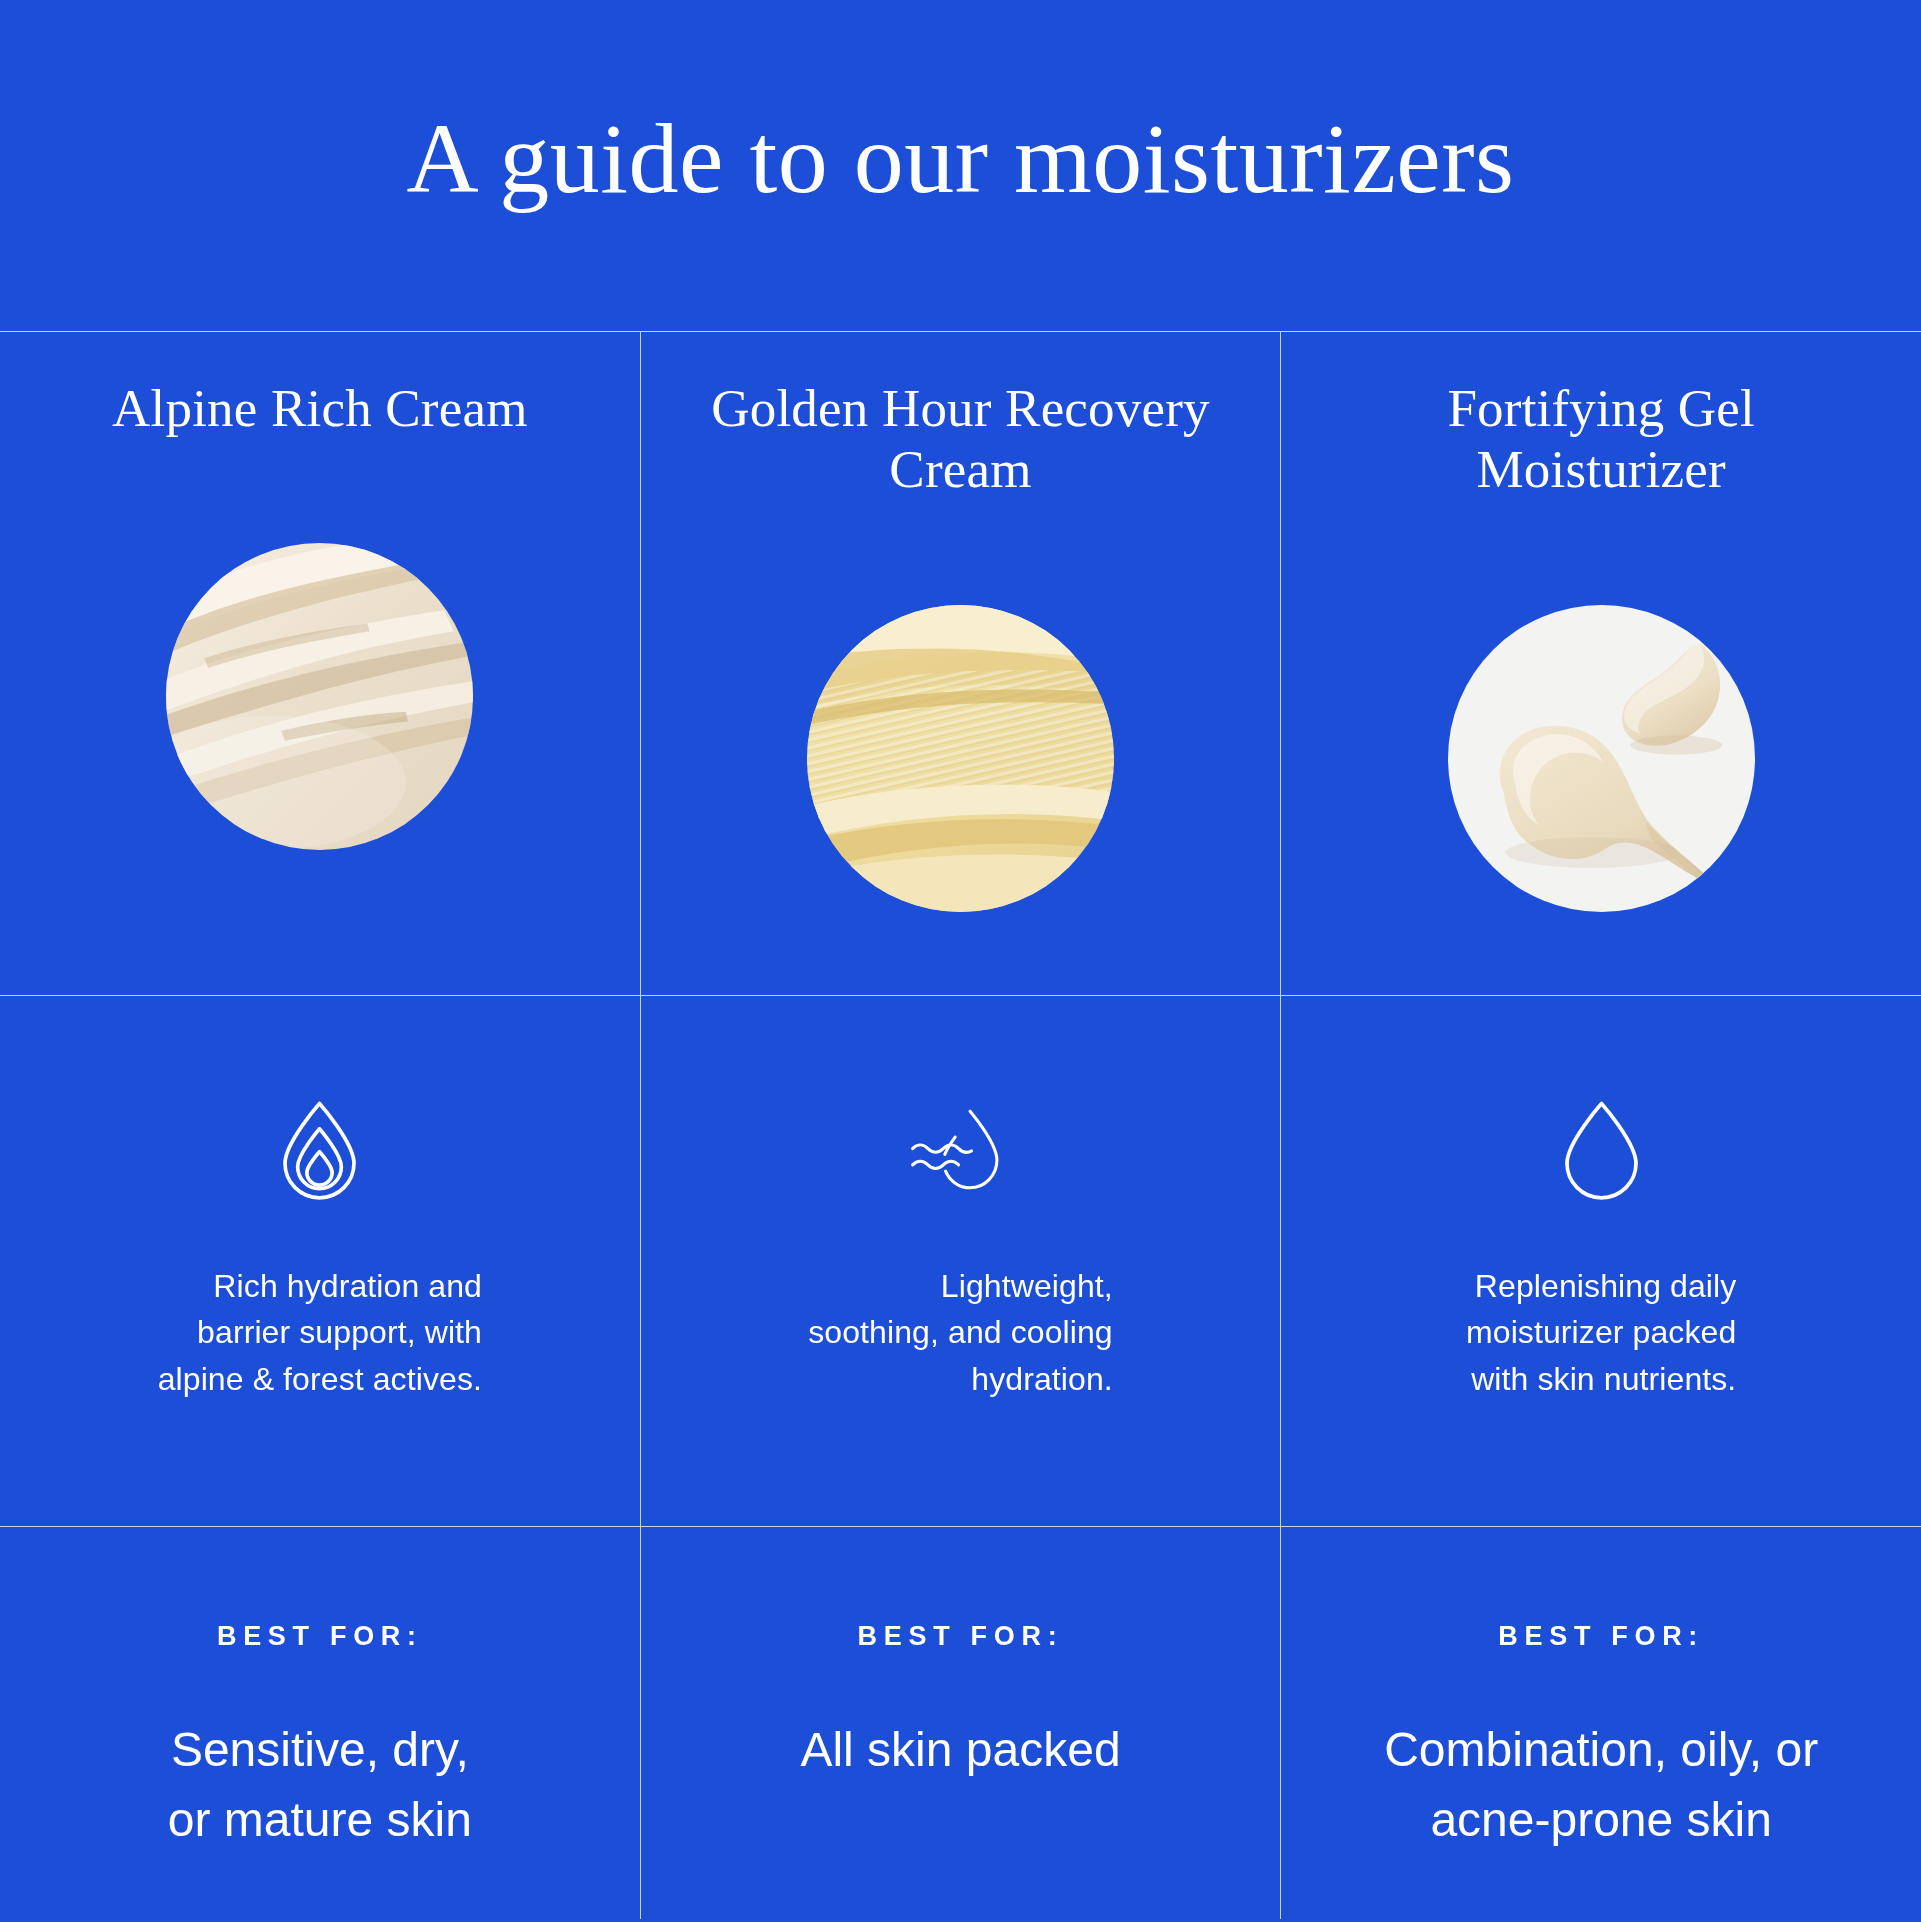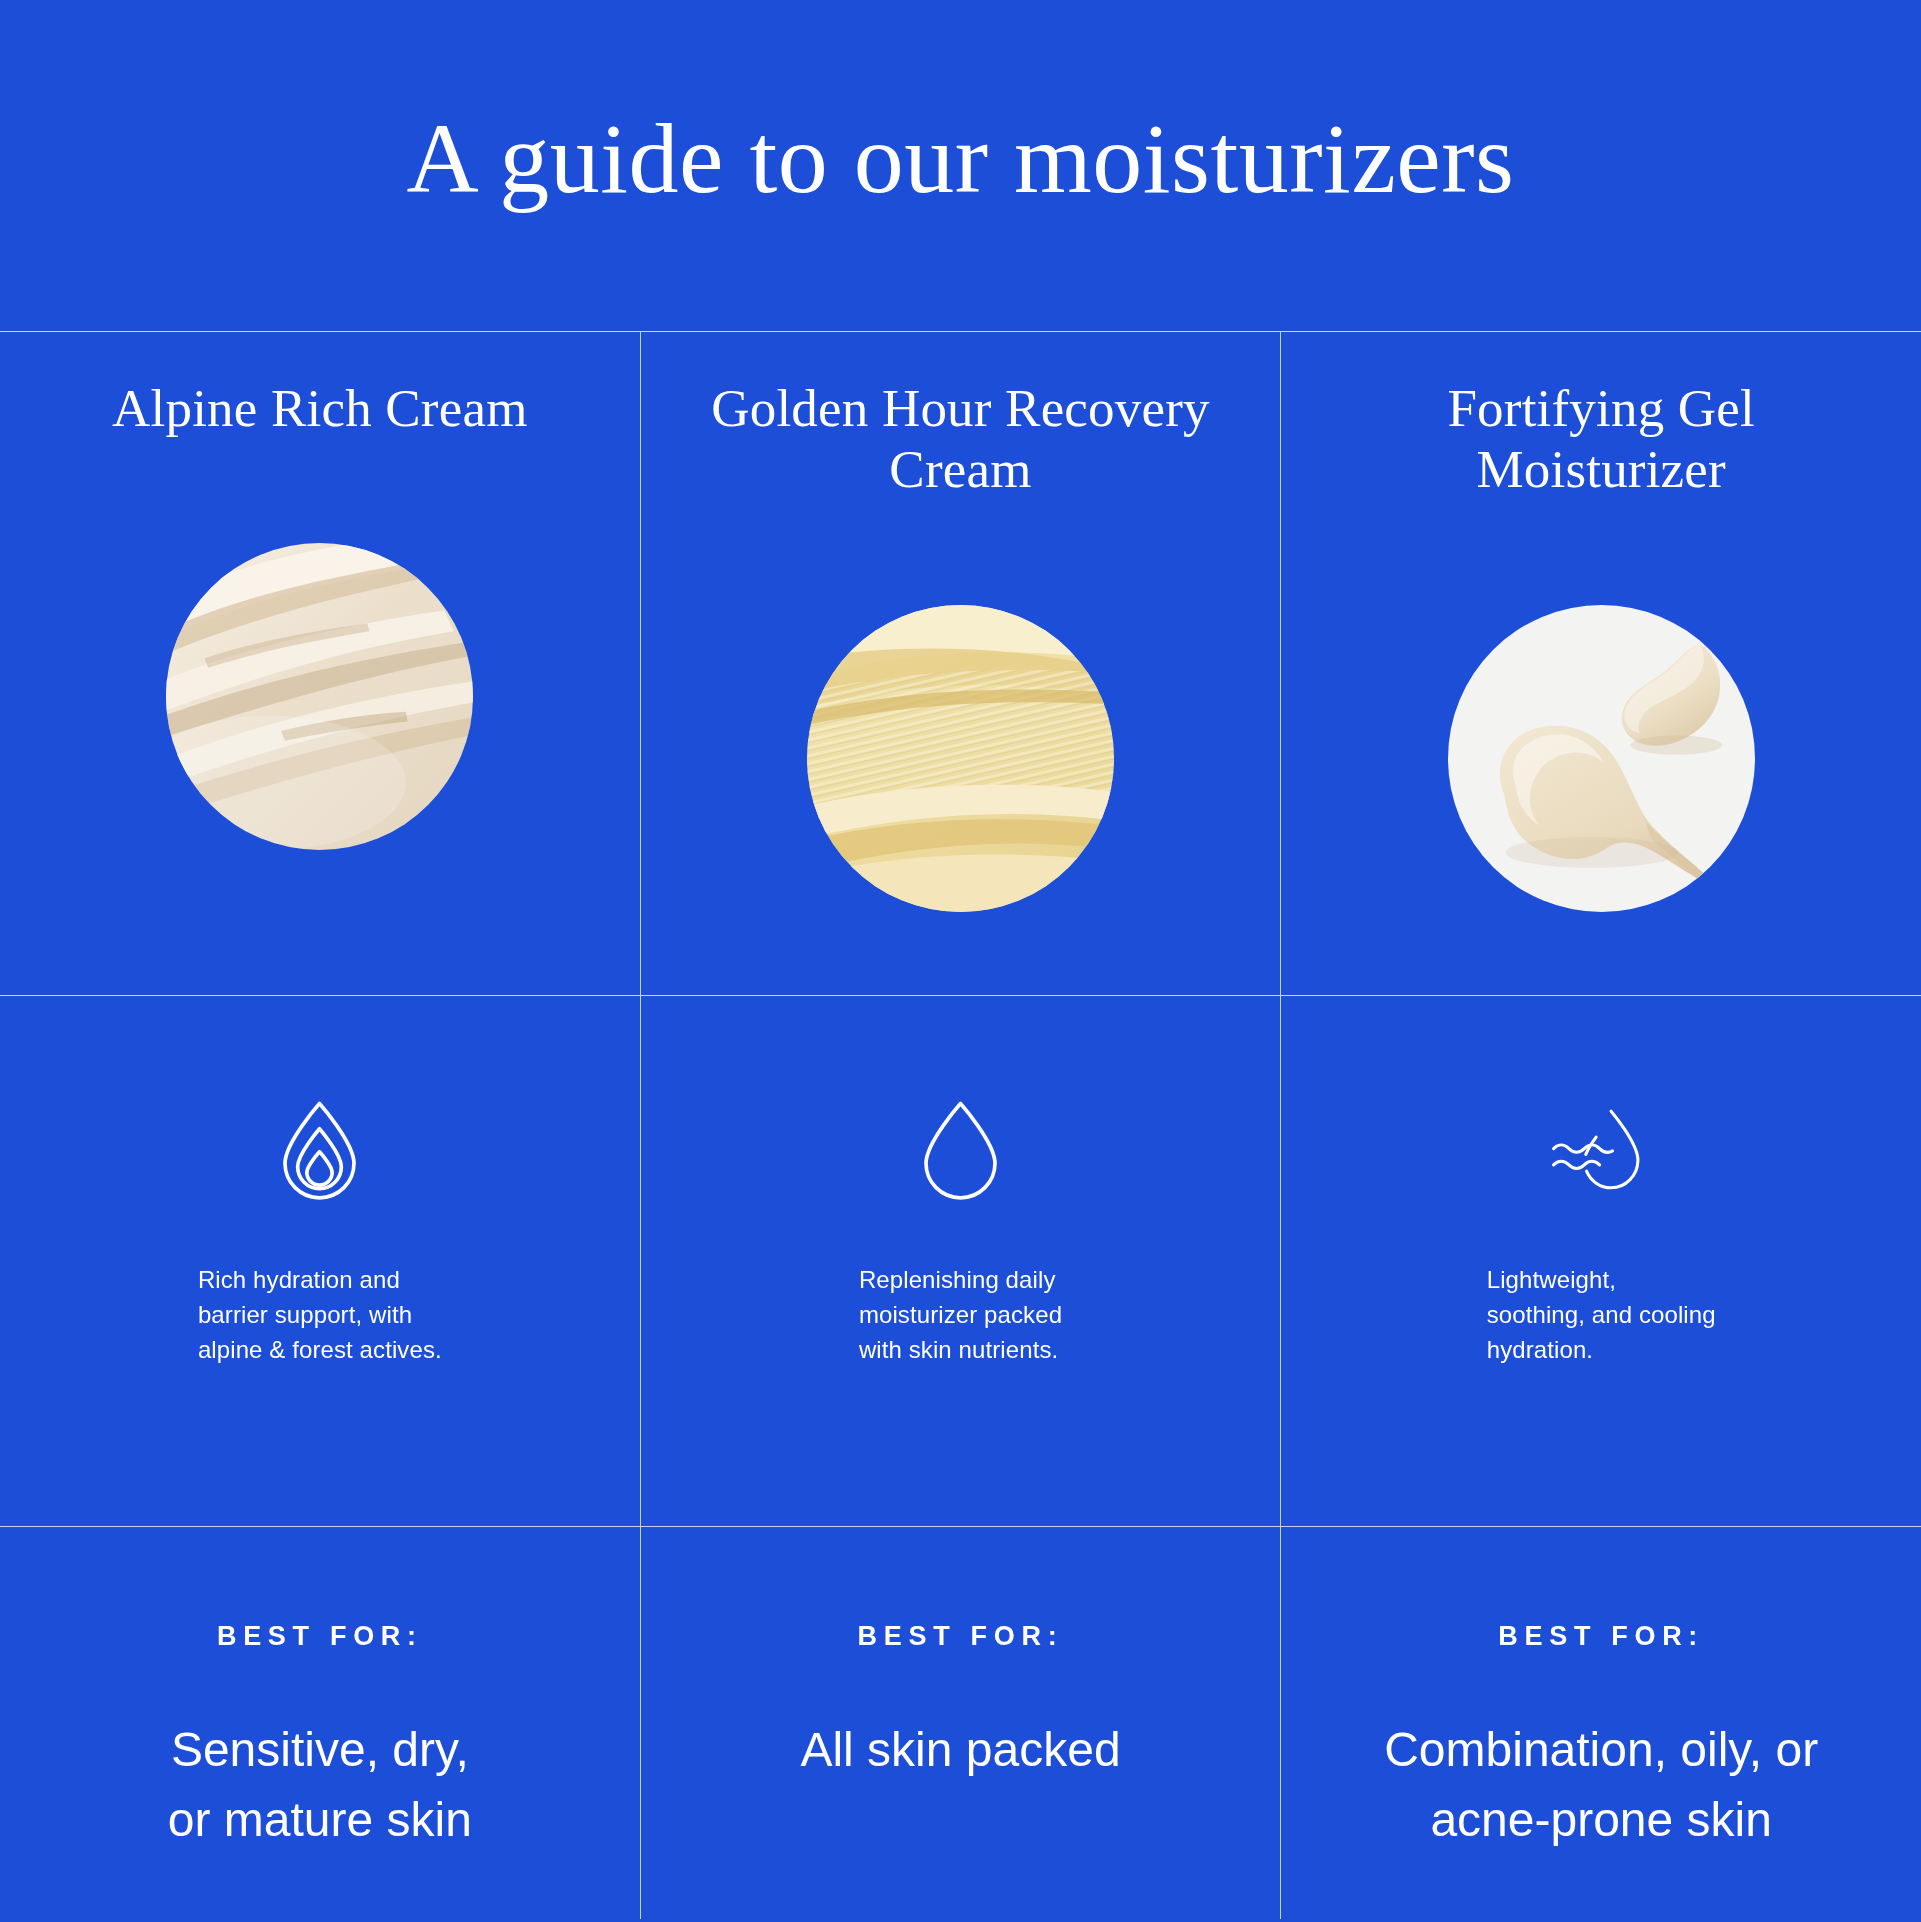--- a/index.html
+++ b/index.html
@@ -112,23 +112,23 @@
   .benefit-icon {
     width: 115px;
     height: 115px;
     display: block;
   }
   .benefit-icon svg { display: block; width: 100%; height: 100%; }
 
   .benefit-text {
     margin: 0;
     margin-top: 56px;
-    font-size: 24px;
+    font-size: 32px;
     line-height: 1.45;
-    text-align: left;
+    text-align: right;
     font-weight: 400;
     letter-spacing: 0.1px;
     max-width: 461px;
     white-space: pre-line;
   }
 
   
   .bestfor-inner {
     display: flex;
     flex-direction: column;
@@ -282,46 +282,46 @@
           </span>
           <p class="benefit-text">Rich hydration and
 barrier support, with
 alpine &amp; forest actives.</p>
         </div>
       </div>
 
       <div class="cell">
         <div class="benefit-inner">
           <span class="benefit-icon">
-            <svg viewBox="0 0 100 100" fill="none" stroke="#ffffff" stroke-width="3.2" stroke-linecap="round" stroke-linejoin="round" aria-hidden="true">
-              <path d="M50 10 C 50 10, 80 44, 80 62 C 80 78.5, 66.6 92, 50 92 C 33.4 92, 20 78.5, 20 62 C 20 44, 50 10, 50 10 Z"></path>
-            </svg>
-          </span>
-          <p class="benefit-text">Replenishing daily
-moisturizer packed
-with skin nutrients.</p>
-        </div>
-      </div>
-
-      <div class="cell">
-        <div class="benefit-inner">
-          <span class="benefit-icon">
             <svg viewBox="0 0 120 100" fill="none" stroke="#ffffff" stroke-width="3.2" stroke-linecap="round" stroke-linejoin="round" aria-hidden="true">
               <path d="M70 10 C 70 10, 98 43, 98 61 C 98 77, 85.4 90, 70 90 C 58.5 90, 48.6 82.8, 44.4 72.6"></path>
               <path d="M54.4 37 C 54.4 37, 47 47, 43.6 55"></path>
               <path d="M10 49 C 15 44, 21 44, 26 49 C 31 54, 37 54, 42 49 C 47 44, 53 44, 58 49 C 62 53, 67 54, 71.5 51.5"></path>
               <path d="M10 66 C 15 61, 21 61, 26 66 C 31 71, 37 71, 42 66 C 47 61, 53 61, 58 66"></path>
             </svg>
           </span>
           <p class="benefit-text">Lightweight,
 soothing, and cooling
 hydration.</p>
         </div>
       </div>
 
+      <div class="cell">
+        <div class="benefit-inner">
+          <span class="benefit-icon">
+            <svg viewBox="0 0 100 100" fill="none" stroke="#ffffff" stroke-width="3.2" stroke-linecap="round" stroke-linejoin="round" aria-hidden="true">
+              <path d="M50 10 C 50 10, 80 44, 80 62 C 80 78.5, 66.6 92, 50 92 C 33.4 92, 20 78.5, 20 62 C 20 44, 50 10, 50 10 Z"></path>
+            </svg>
+          </span>
+          <p class="benefit-text">Replenishing daily
+moisturizer packed
+with skin nutrients.</p>
+        </div>
+      </div>
+
     </div>
 
     <div class="row row-bestfor">
 
       <div class="cell">
         <div class="bestfor-inner">
           <p class="bestfor-label">Best for:</p>
           <p class="bestfor-value">Sensitive, dry,
 or mature skin</p>
         </div>

